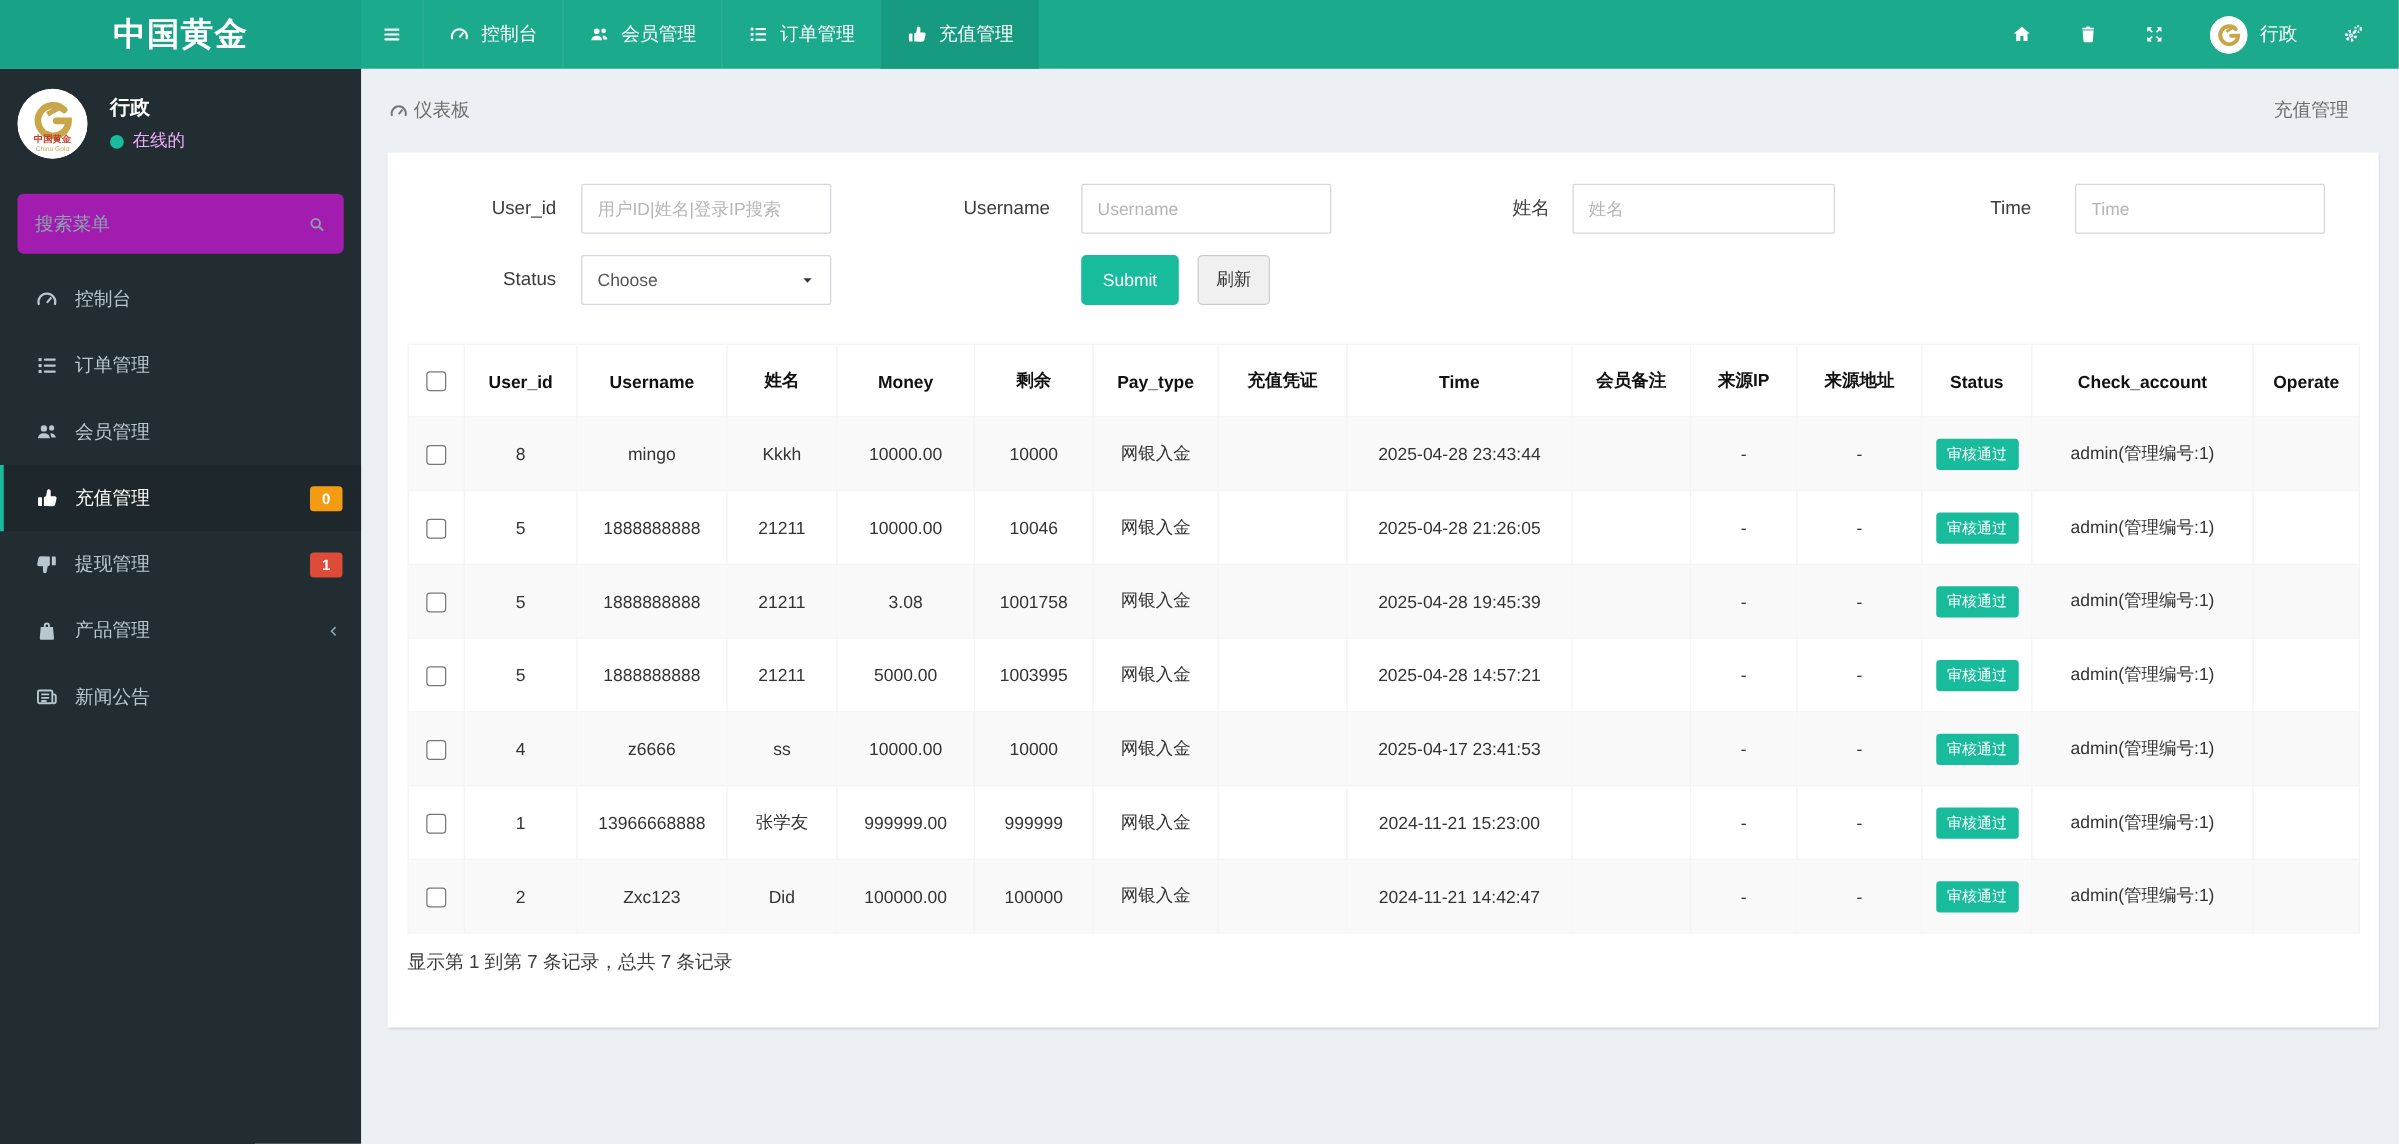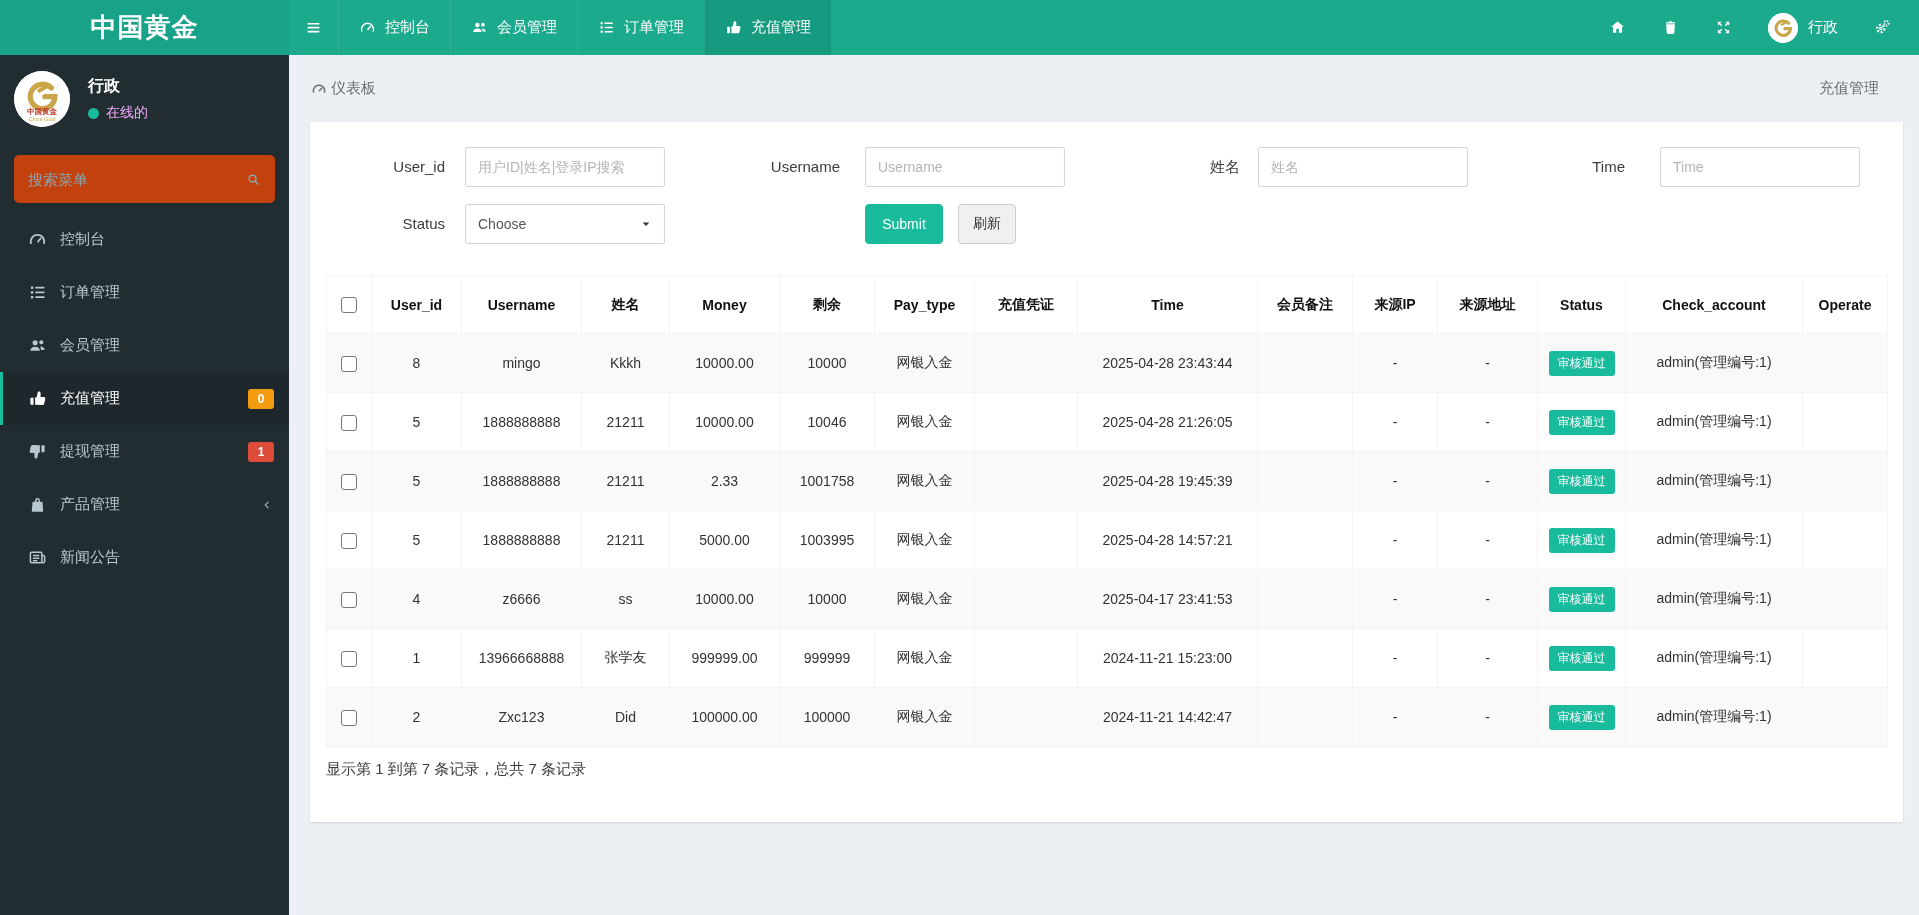--- a/index.html
+++ b/index.html
@@ -24,21 +24,21 @@
   .nav-avatar { width:30px; height:30px; border-radius:50%; overflow:hidden; background:#fff; }
   .nav-user-label { font-size:15px; color:#fff; }
 
   
   .sidebar { position:absolute; left:0; top:55px; width:289px; height:860px; background:#222d32; }
   .user-panel { display:flex; align-items:center; gap:18px; padding:16px 0 14px 14px; }
   .user-avatar { width:56px; height:56px; border-radius:50%; overflow:hidden; background:#fff; flex:0 0 auto; }
   .user-name { color:#fff; font-size:16px; font-weight:bold; margin-bottom:7px; }
   .user-status { display:flex; align-items:center; gap:7px; color:#f0abfc; font-size:14px; }
   .status-dot { width:11px; height:11px; border-radius:50%; background:#18bc9c; }
-  .side-search { margin:14px 14px 10px 14px; height:48px; background:#c2410c; border-radius:5px;
+  .side-search { margin:14px 14px 10px 14px; height:48px; background:#a21caf; border-radius:5px;
     display:flex; align-items:center; padding:0 14px; }
   .side-search input { flex:1; background:transparent; border:none; outline:none;
     color:#cfd8dc; font-size:15px; font-family:inherit; }
   .side-search input::placeholder { color:#8aa4ae; }
   .side-search .sicon { width:15px; height:15px; color:#8aa4ae; }
   .side-menu { margin-top:10px; }
   .side-item { position:relative; height:53px; display:flex; align-items:center; gap:13px;
     padding-left:25px; color:#b8c7ce; font-size:15px; cursor:pointer;
     border-left:3px solid transparent; }
   .side-item .sicon { width:19px; height:19px; flex:0 0 auto; }
@@ -407,21 +407,21 @@
             <td>-</td>
             <td><span class="status-badge">审核通过</span></td>
             <td>admin(管理编号:1)</td>
             <td></td>
           </tr>
           <tr class="stripe">
             <td><input type="checkbox" style=""></td>
             <td>5</td>
             <td>1888888888</td>
             <td>21211</td>
-            <td>2.33</td>
+            <td>3.08</td>
             <td>1001758</td>
             <td>网银入金</td>
             <td></td>
             <td>2025-04-28 19:45:39</td>
             <td></td>
             <td>-</td>
             <td>-</td>
             <td><span class="status-badge">审核通过</span></td>
             <td>admin(管理编号:1)</td>
             <td></td>

